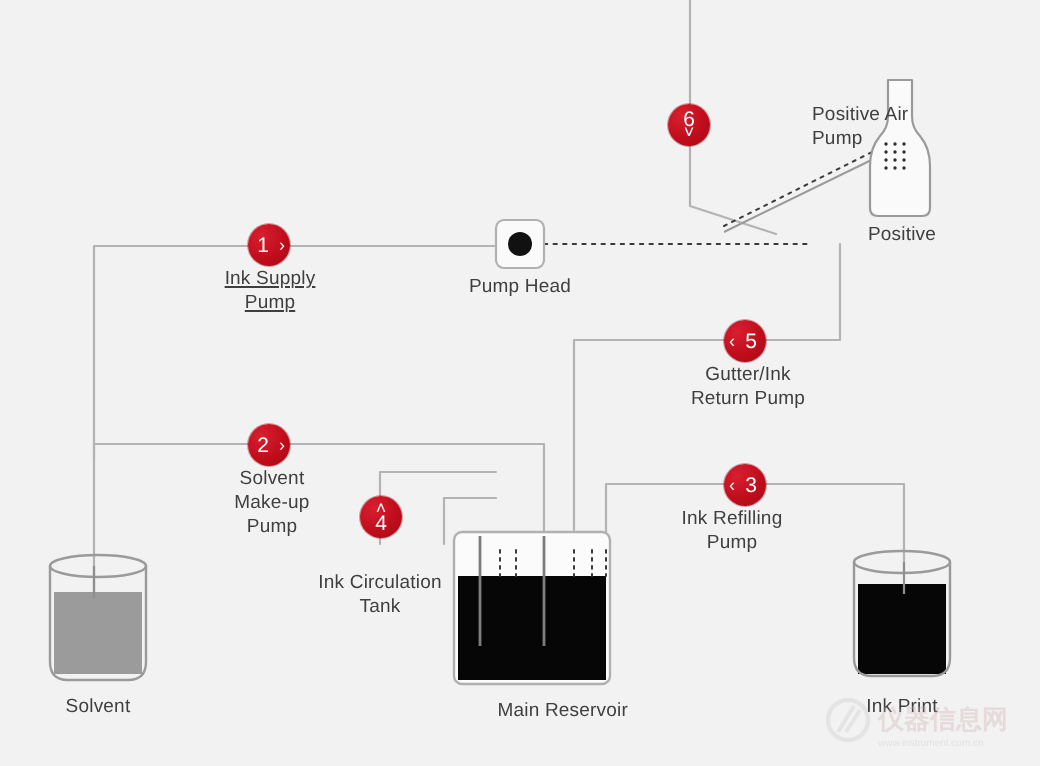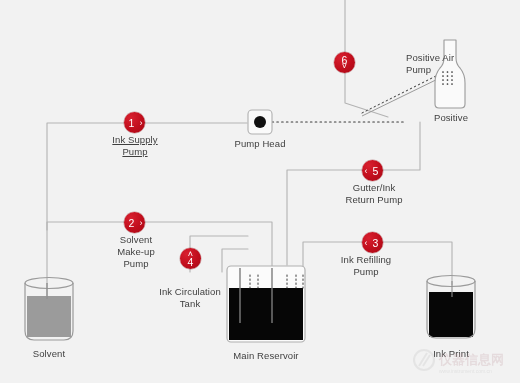--- a/index.html
+++ b/index.html
@@ -219,21 +219,21 @@
 
 <div class="lbl" style="left:358px;top:52px;width:74px;text-align:left;margin-left:48px;">Positive Air
 Pump</div>
 
 <div class="lbl" style="left:228px;top:138px;width:64px;">Pump Head</div>
 
 <div class="lbl" style="left:420px;top:112px;width:62px;">Positive</div>
 
 <div class="lbl" style="left:18px;top:348px;width:62px;">Solvent</div>
 
-<div class="lbl" style="left:218px;top:350px;width:96px;">Main Reservoir</div>
+<div class="lbl" style="left:218px;top:350px;width:96px;text-align:right;">Main Reservoir</div>
 
 <div class="lbl" style="left:424px;top:348px;width:54px;">Ink Print</div>
 
 <svg class="watermark" viewBox="0 0 104 34">
   <g opacity="0.55">
     <circle cx="11" cy="16" r="10" fill="none" stroke="#b9b9b9" stroke-width="2.2"></circle>
     <path d="M 6 22 L 14 9 M 10 22 L 17 11" stroke="#b9b9b9" stroke-width="2" fill="none"></path>
   </g>
   <text x="26" y="20" font-family="'Liberation Sans',sans-serif" font-size="13" font-weight="bold" fill="#c9a9ae" opacity="0.75">仪器信息网</text>
   <text x="26" y="29" font-family="'Liberation Sans',sans-serif" font-size="5" fill="#bfbfbf" opacity="0.8">www.instrument.com.cn</text>

